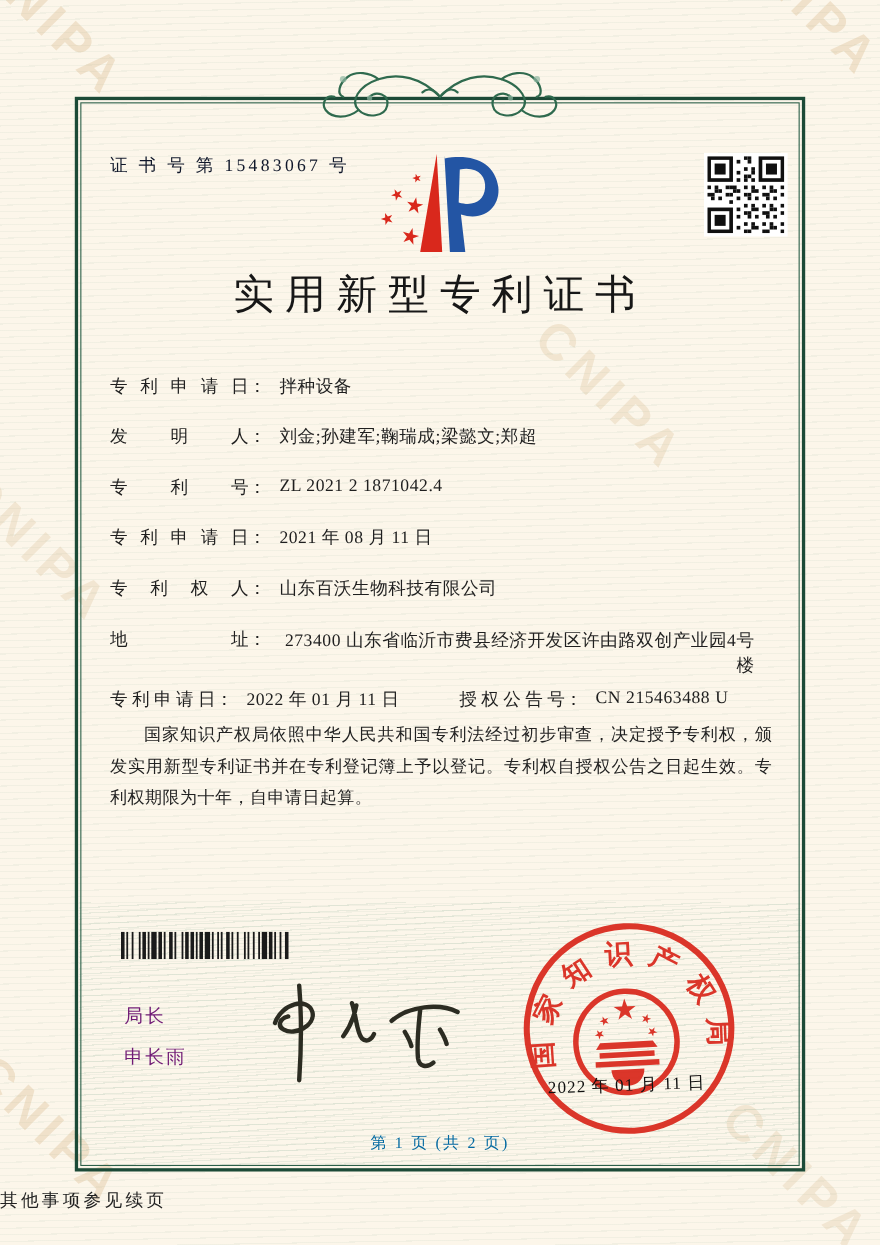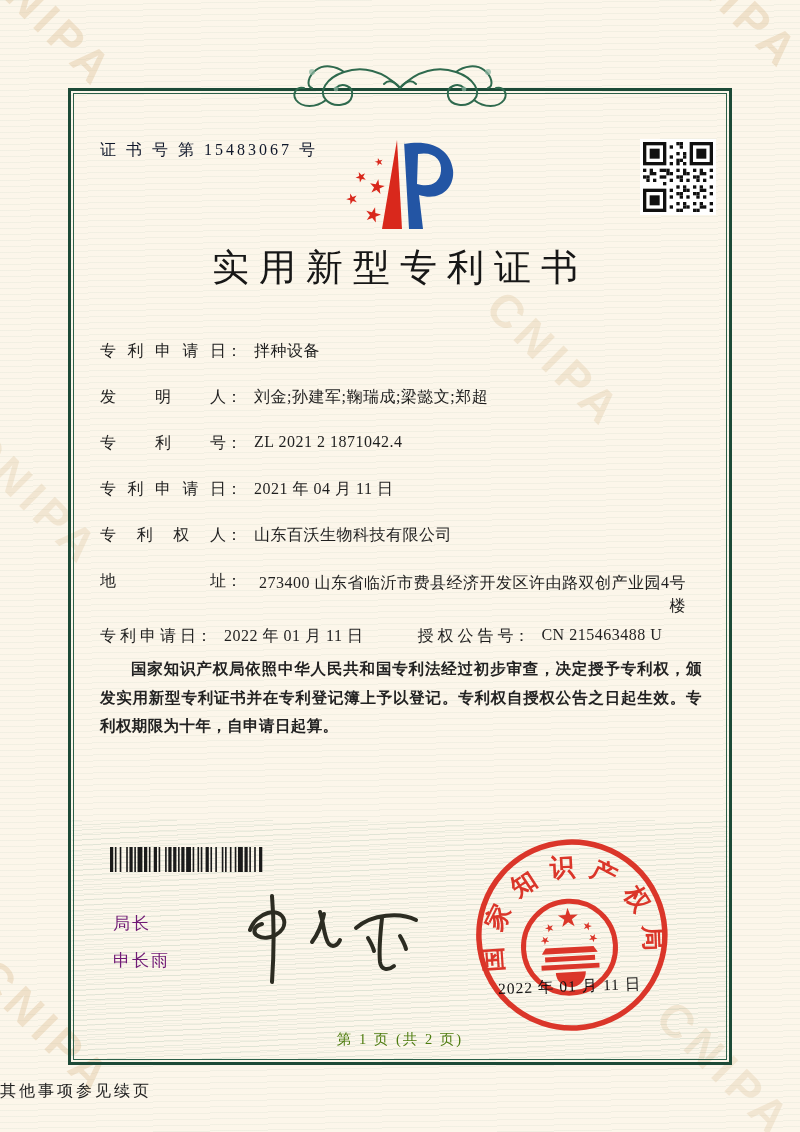--- a/index.html
+++ b/index.html
@@ -45,34 +45,34 @@
   }
   .fields{ position:absolute; left:100px; top:341px; width:600px; font-size:16px; }
   .row{ position:absolute; left:0; white-space:nowrap; }
   .lab{ display:inline-block; width:126px; text-align:justify; text-align-last:justify; vertical-align:top; }
   .colon{ display:inline-block; vertical-align:top; }
   .val{ display:inline-block; margin-left:8px; vertical-align:top; letter-spacing:.5px; }
   .val.wrap{ white-space:normal; width:432px; line-height:1.45;text-align:right; }
   .pair2{ display:inline-block; margin-left:50px; }
   .paras{
     position:absolute; left:100px; top:655px; width:602px;
-    font-size:15.5px; line-height:1.85; text-align:justify; color:#222;font-weight:bold;
+    font-size:15.5px; line-height:1.85; text-align:justify; color:#222;
   }
   .paras p{ text-indent:2em; letter-spacing:.4px; }
   .barcode{ position:absolute; left:110px; top:847px; width:212px; height:25px; }
   .sign-labels{ position:absolute; left:113px; top:912px; font-size:17px; letter-spacing:2px;
     font-family:"Liberation Sans","DejaVu Sans",sans-serif; color:#701a75; }
   .sign-labels div{ margin-bottom:14px; }
   .signature{ position:absolute; left:232px; top:890px; width:200px; height:100px; }
   .seal{ position:absolute; left:470px; top:835px; width:205px; height:205px; transform:rotate(-3deg); opacity:.93; }
   .seal-date{
     position:absolute; left:498px; top:976px; width:170px; font-size:15.5px; color:#111;
     letter-spacing:1px; transform:rotate(-2deg); white-space:nowrap;
   }
-  .page-info{ position:absolute; left:0; top:1030px; width:100%; text-align:center; font-size:14.5px; letter-spacing:2px; color:#4d7c0f; }
+  .page-info{ position:absolute; left:0; top:1030px; width:100%; text-align:center; font-size:14.5px; letter-spacing:2px; color:#0369a1; }
   .continuation{ position:absolute; left:0; top:1081px; width:100%; font-size:16px; letter-spacing:3px; color:#222; }
 </style>
 </head>
 <body>
 
 <div class="page">
 
   <div class="watermark" style="left:-38px; top:-8px;">CNIPA</div>
   <div class="watermark" style="left:648px; top:-26px;">CNIPA</div>
   <div class="watermark" style="left:470px; top:332px; color:rgba(214,181,134,.26);">CNIPA</div>
@@ -231,21 +231,21 @@
     <div class="row" style="top:46px;">
       <span class="lab">发明人</span><span class="colon">：</span>
       <span class="val">刘金;孙建军;鞠瑞成;梁懿文;郑超</span>
     </div>
     <div class="row" style="top:92px;">
       <span class="lab">专利号</span><span class="colon">：</span>
       <span class="val">ZL 2021 2 1871042.4</span>
     </div>
     <div class="row" style="top:138px;">
       <span class="lab">专利申请日</span><span class="colon">：</span>
-      <span class="val">2021 年 04 月 11 日</span>
+      <span class="val">2021 年 08 月 11 日</span>
     </div>
     <div class="row" style="top:184px;">
       <span class="lab">专利权人</span><span class="colon">：</span>
       <span class="val">山东百沃生物科技有限公司</span>
     </div>
     <div class="row" style="top:230px;">
       <span class="lab">地址</span><span class="colon">：</span>
       <span class="val wrap">273400  山东省临沂市费县经济开发区许由路双创产业园4号楼</span>
     </div>
     <div class="row" style="top:285px;">

